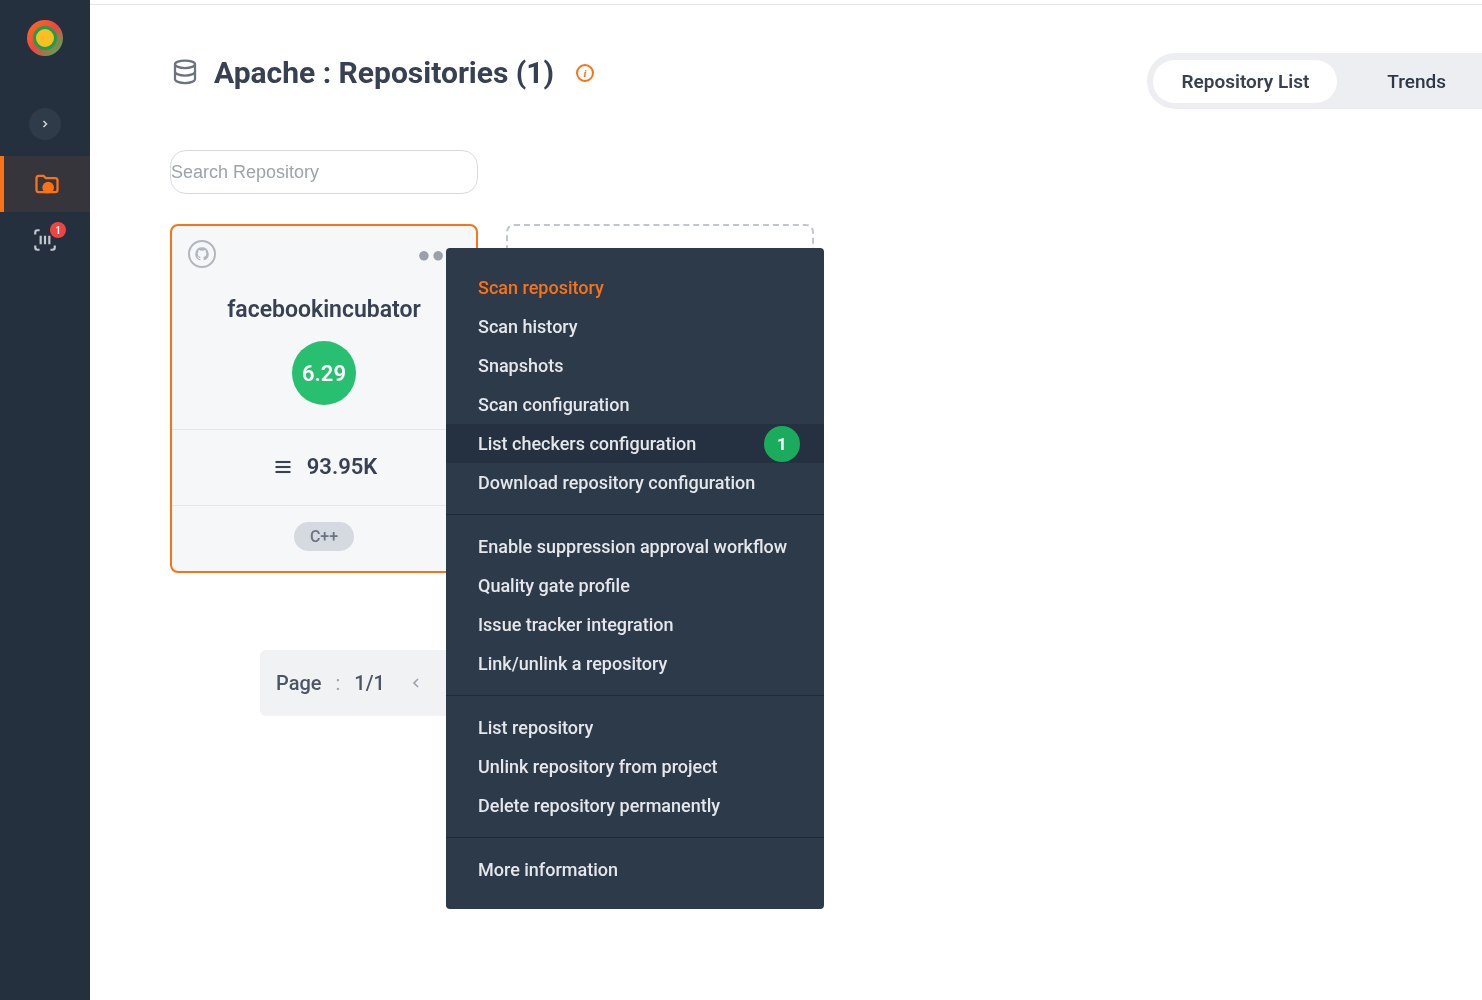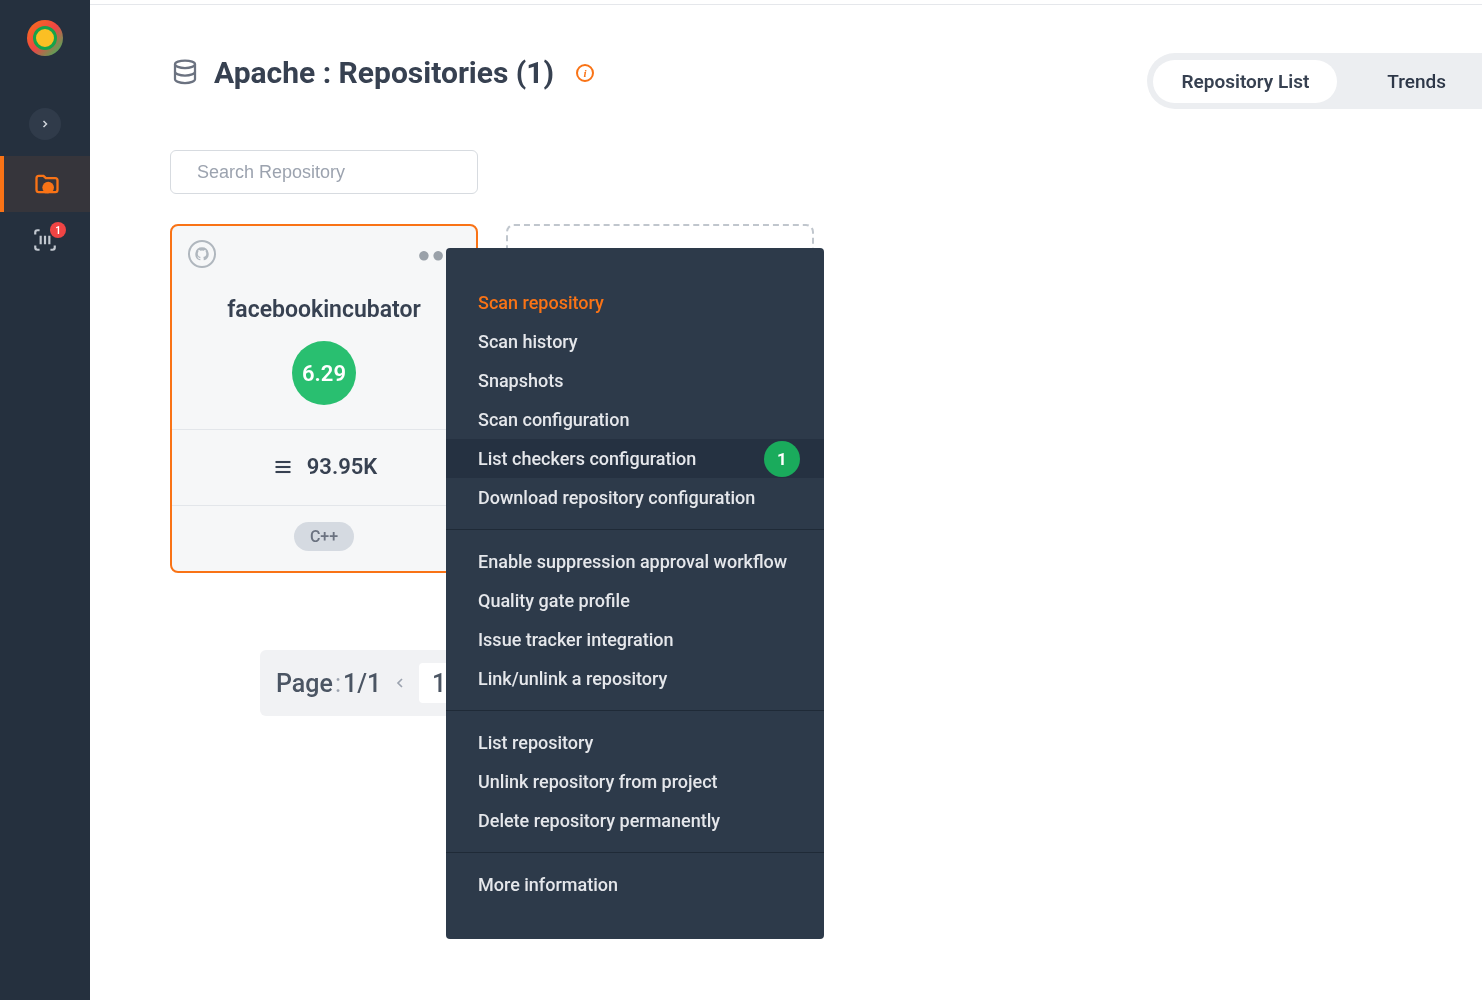--- a/index.html
+++ b/index.html
@@ -160,22 +160,22 @@
   color: #2d3748;
   padding-left: 50px;
 }
 .search-wrap {
   margin: 60px 0 0 80px;
 }
 .search-input {
   width: 308px;
   height: 44px;
   border: 1px solid #d7dbe0;
-  border-radius: 6px;
-  padding: 0 26px;
+  border-radius: 16px;
+  padding: 0 0;
   font-size: 18px;
   color: #6b7280;
   background: #fff;
 }
 .search-input::placeholder { color: #9ca3af; }
 .cards-row {
   display: flex;
   gap: 28px;
   margin: 30px 0 0 80px;
   position: relative;
@@ -260,21 +260,21 @@
   border-radius: 8px;
   border-bottom: none;
 }
 .context-menu {
   position: absolute;
   left: 446px;
   top: 248px;
   width: 378px;
   background: #2d3a4a;
   border-radius: 4px;
-  padding: 31px 0;
+  padding: 16px 0;
   color: #e5e7eb;
   font-size: 18px;
   z-index: 100;
 }
 .menu-group {
   padding: 4px 0;
 }
 .menu-divider {
   height: 1px;
   background: #1f2a37;
@@ -311,22 +311,22 @@
 .pagination {
   position: absolute;
   left: 170px;
   top: 650px;
   height: 66px;
   background: #f1f2f4;
   border-radius: 6px;
   display: flex;
   align-items: center;
   padding: 0 16px;
-  gap: 2px;
-  font-size: 25px;
+  gap: 14px;
+  font-size: 20px;
   color: #4b5563;
   width: 320px;
 }
 .pg-label { font-weight: 500; }
 .pg-colon { color: #9ca3af; }
 .pg-count { font-weight: 500; }
 .pg-btn {
   width: 34px;
   height: 34px;
   border-radius: 4px;

